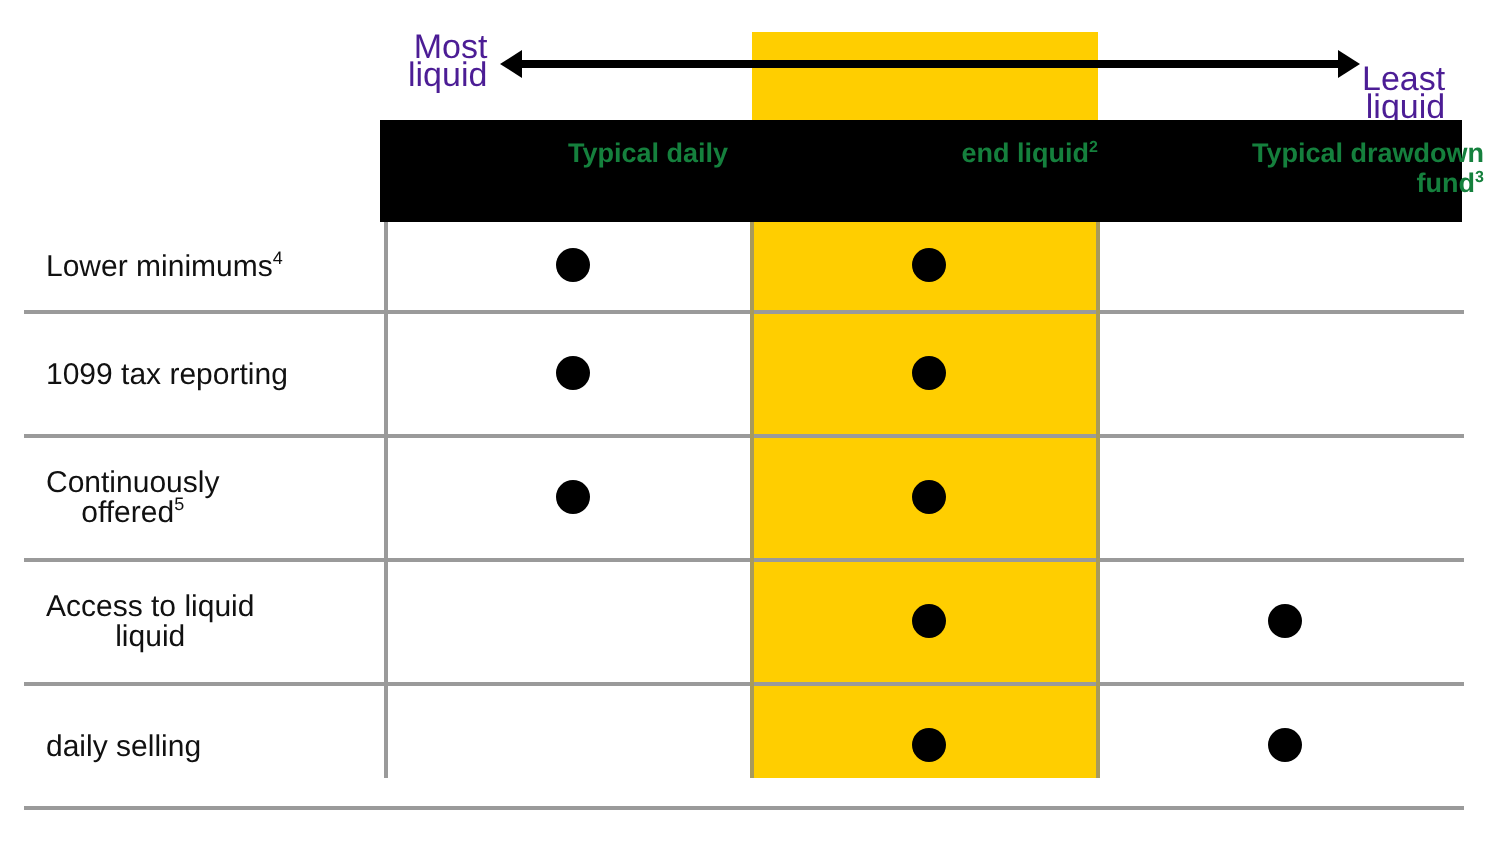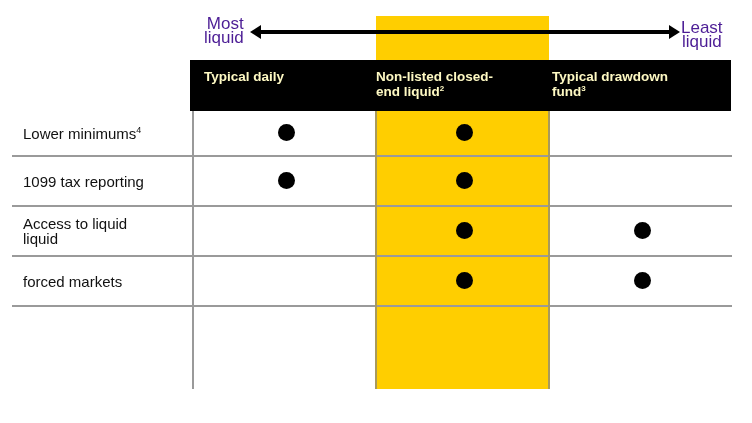--- a/index.html
+++ b/index.html
@@ -1,30 +1,30 @@
 <!DOCTYPE html>
 <html><head>
 <meta charset="utf-8">
 <style>
   html, body { margin: 0; padding: 0; background: #ffffff; }
   body { width: 752px; height: 423px; position: relative; overflow: hidden;
          font-family: "Liberation Sans", "DejaVu Sans", sans-serif; color: #000; }
   .yellow-col { position: absolute; left: 376px; top: 16px; width: 173px; height: 373px; background: #FFCE00; }
   .axis-label { position: absolute; font-size: 17px; line-height: 14px; color: #4c1d95; }
   .axis-label.left { left: 204px; top: 17px; text-align: right; }
-  .axis-label.right { left: 681px; top: 21px; text-align: center; }
+  .axis-label.right { left: 681px; top: 33px; text-align: right; }
   .arrow { position: absolute; left: 250px; top: 25px; width: 430px; height: 14px; }
   .header-bar { position: absolute; left: 190px; top: 60px; width: 541px; height: 51px; background: #000; }
-  .hcell { position: absolute; top: 9px; color: #fef9c3; font-weight: bold; font-size: 13.5px; line-height: 15px; text-align: left; }
+  .hcell { position: absolute; top: 9px; color: #15803d; font-weight: bold; font-size: 13.5px; line-height: 15px; text-align: right; }
   .hcell sup { font-size: 8px; vertical-align: 5px; line-height: 0; }
   .rows { position: absolute; left: 12px; top: 111px; width: 720px; }
-  .row { position: relative; height: 50px; border-bottom: 2.5px solid #9a9a9a; box-sizing: border-box; }
+  .row { position: relative; height: 62px; border-bottom: 2.5px solid #9a9a9a; box-sizing: border-box; }
   .row:first-child { height: 46px; }
   .row-label { position: absolute; left: 11px; top: 0; height: 100%; display: flex; align-items: center;
-               font-size: 15px; line-height: 15px; color: #111; width: 165px; }
+               font-size: 15px; line-height: 15px; color: #111; width: 165px; text-align: center; }
   .row-label sup { font-size: 9px; vertical-align: 6px; line-height: 0; }
   .vline { position: absolute; top: 111px; width: 2px; height: 278px; background: #9a9a9a; }
   .vline.y { background: #a89a5c; }
   .dot { position: absolute; width: 17px; height: 17px; border-radius: 50%; background: #000; top: 50%; margin-top: -9px; }
 </style>
 </head>
 <body>
 
 <div class="yellow-col"></div>
 
@@ -42,24 +42,23 @@
 <div class="axis-label right">
   <div>Least</div>
   <div>liquid</div>
 </div>
 
 <div class="header-bar">
   <div class="hcell" style="left:14px;width:160px;">
     <div>Typical daily</div>
   </div>
   <div class="hcell" style="left:186px;width:173px;">
-    <div>Non-listed closed-</div>
     <div><span>end liquid</span><sup>2</sup></div>
   </div>
-  <div class="hcell" style="left:362px;width:180px;">
+  <div class="hcell" style="left:372px;width:180px;">
     <div>Typical drawdown</div>
     <div><span>fund</span><sup>3</sup></div>
   </div>
 </div>
 
 <div class="rows">
 
   <div class="row">
     <div class="row-label">
         <div><span>Lower minimums</span><sup>4</sup></div>
@@ -70,36 +69,46 @@
 
   <div class="row">
     <div class="row-label">
         <div><span>1099 tax reporting</span></div>
       </div>
     <div class="dot" style="left:266px"></div>
     <div class="dot" style="left:444px"></div>
   </div>
 
 
+  <div class="row">
+    <div class="row-label">
+        <div>
+          <div>Continuously</div>
+          <div><span>offered</span><sup>5</sup></div>
+        </div>
+      </div>
+    <div class="dot" style="left:266px"></div>
+    <div class="dot" style="left:444px"></div>
+  </div>
 
   <div class="row">
     <div class="row-label">
         <div>
           <div>Access to liquid</div>
           <div>liquid</div>
         </div>
       </div>
     <div class="dot" style="left:444px"></div>
     <div class="dot" style="left:622px"></div>
   </div>
 
   <div class="row">
     <div class="row-label">
         <div>
-          <div>forced markets</div>
+          <div>daily selling</div>
         </div>
       </div>
     <div class="dot" style="left:444px"></div>
     <div class="dot" style="left:622px"></div>
   </div>
 </div>
 
 <div class="vline" style="left:192px"></div>
 <div class="vline y" style="left:375px"></div>
 <div class="vline y" style="left:548px"></div>

